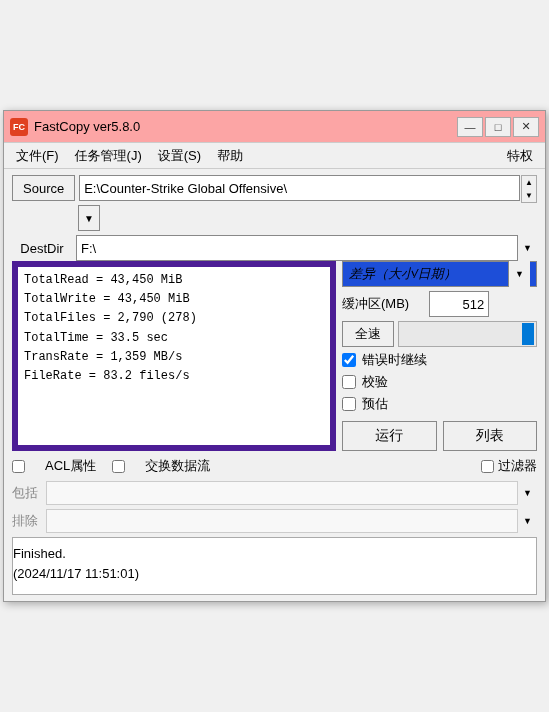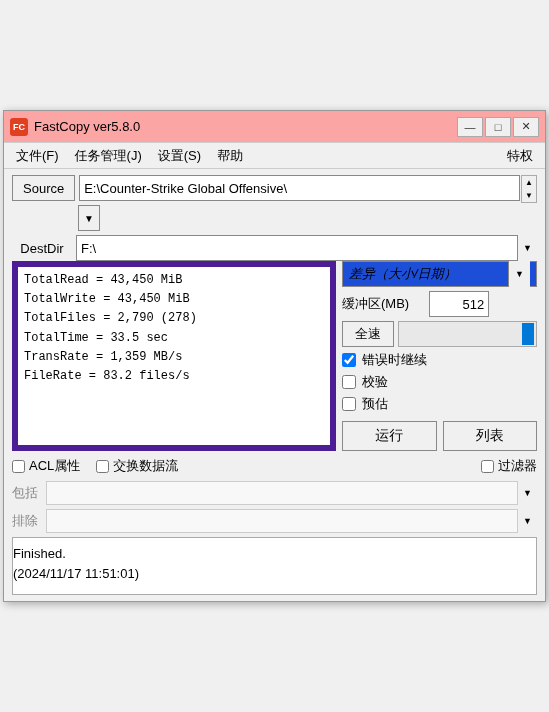--- a/index.html
+++ b/index.html
@@ -338,21 +338,21 @@
 
     .acl-row {
       display: flex;
       align-items: center;
       gap: 16px;
       margin-bottom: 6px;
     }
     .acl-item {
       display: flex;
       align-items: center;
-      gap: 4px;
+      gap: 20px;
     }
 
     .filter-row {
       display: flex;
       align-items: center;
       gap: 6px;
       margin-bottom: 4px;
     }
     .filter-label {
       font-size: 13px;

